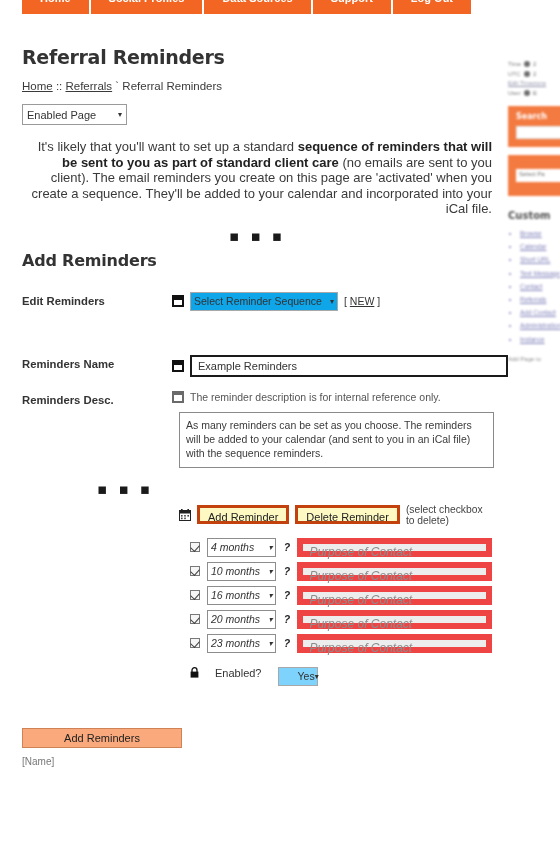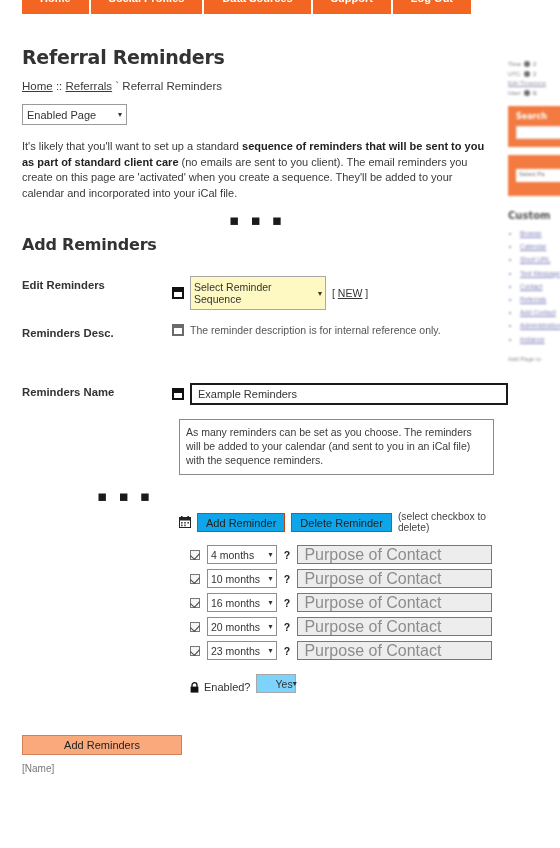--- a/index.html
+++ b/index.html
@@ -75,24 +75,25 @@
     width: 105px;
     height: 21px;
     margin-bottom: 14px;
     display: flex;
     align-items: center;
     justify-content: space-between;
   }
   .caret { font-size: 8px; color: #333; }
 
   p.intro {
-    font-size: 11px;
+    font-size: 13px;
     line-height: 15.5px;
     color: #3a3a3a;
     margin: 0 0 14px 0;
+    text-align: right;
   }
   p.intro b { color: #222; }
 
   .dots {
     text-align: center;
     letter-spacing: 3px;
     color: #1a1a1a;
     font-size: 15px;
     line-height: 10px;
     font-weight: bold;
@@ -150,30 +151,30 @@
     content: "";
     position: absolute;
     left: 0; top: 0; right: 0;
     height: 3px;
     background: #111;
   }
   .ico-window-light { border-color: #6a6a6a; }
   .ico-window-light:after { background: #6a6a6a; height: 2px; }
 
   .seqsel {
-    width: 136px;
+    width: 148px;
     height: 19px;
-    background: #fef9c3;
+    background: #0ea5e9;
     border: 1px solid #a8a8a8;
     font-size: 10.5px;
     color: #333;
     display: flex;
     align-items: center;
     justify-content: space-between;
-    padding: 16px 3px;
+    padding: 8px 3px;
     box-sizing: border-box;
   }
   .newlink {
     font-size: 10.5px;
     color: #333;
   }
   .newlink u { text-decoration: underline; }
 
   input.text {
     font-family: "Liberation Sans", sans-serif;
@@ -220,42 +221,43 @@
   .btnrow {
     display: flex;
     align-items: center;
     gap: 6px;
     margin-bottom: 12px;
   }
   .btn-grey {
     font-family: "Liberation Sans", sans-serif;
     font-size: 11px;
     color: #222;
-    background: #0ea5e9;
-    border: 1px solid #c2410c;
+    background: #fef9c3;
+    border: 3px solid #c2410c;
     padding: 2px 8px;
     height: 19px;
     line-height: 14px;
     box-sizing: border-box;
     white-space: nowrap;
   }
   .hint { font-size: 10.3px; color: #444; }
 
   .cal-icon {
     width: 12px; height: 12px; flex: 0 0 12px;
     position: relative; display: inline-block;
   }
 
   
   .remrows { margin-left: 168px; }
   .remrow {
     display: flex;
     align-items: center;
     gap: 7px;
     margin-bottom: 5px;
+    font-style: italic;
   }
   .cbx {
     width: 10px; height: 10px; flex: 0 0 10px;
     border: 1px solid #777;
     background: #f6f6f6;
     position: relative;
     box-sizing: border-box;
   }
   .cbx.checked:after {
     content: "";
@@ -283,32 +285,32 @@
     font-size: 10.5px;
     font-weight: bold;
     color: #222;
     width: 7px;
     text-align: center;
   }
   .purpose {
     width: 196px;
     height: 19px;
     background: #ededed;
-    border: 1px solid #ef4444;
-    font-size: 16px;
+    border: 6px solid #ef4444;
+    font-size: 12px;
     color: #8d8d8d;
     padding: 0 6px;
     line-height: 17px;
     box-sizing: border-box;
   }
 
   .enabledrow {
     display: flex;
-    align-items: flex-end;
-    gap: 5px;
+    align-items: flex-start;
+    gap: 16px;
     margin-left: 168px;
     margin-top: 14px;
   }
   .lock {
     width: 9px; height: 11px; flex: 0 0 9px;
     position: relative;
   }
   .enabled-label { font-size: 11px; color: #333; }
   .yessel {
     width: 36px;
@@ -443,33 +445,33 @@
     <div class="fctl">
       <span class="ico ico-window"></span>
       <div class="seqsel">
         <span>Select Reminder Sequence</span>
         <span class="caret">▾</span>
       </div>
       <span class="newlink"><span>[ </span><u>NEW</u><span> ]</span></span>
     </div>
   </div>
 
+  <div class="frow" style="margin-top:44px;">
+    <div class="flabel">Reminders Name</div>
+    <div class="fctl">
+      <span class="ico ico-window"></span>
+      <input class="text namefield" type="text" value="Example Reminders" style="">
+    </div>
+  </div>
+
   <div class="frow" style="margin-bottom:6px;">
     <div class="flabel">Reminders Desc.</div>
     <div class="fctl">
       <span class="ico ico-window ico-window-light"></span>
       <span class="descnote">The reminder description is for internal reference only.</span>
-    </div>
-  </div>
-
-  <div class="frow" style="margin-top:44px;">
-    <div class="flabel">Reminders Name</div>
-    <div class="fctl">
-      <span class="ico ico-window"></span>
-      <input class="text namefield" type="text" value="Example Reminders" style="">
     </div>
   </div>
 
   <div class="indent">
     <textarea class="desc" style="">As many reminders can be set as you choose. The reminders will be added to your calendar (and sent to you in an iCal file) with the sequence reminders.</textarea>
   </div>
 
   <div class="dots dots-left" style="margin-top:14px;">▪ ▪ ▪</div>
 
   <div class="indent">

